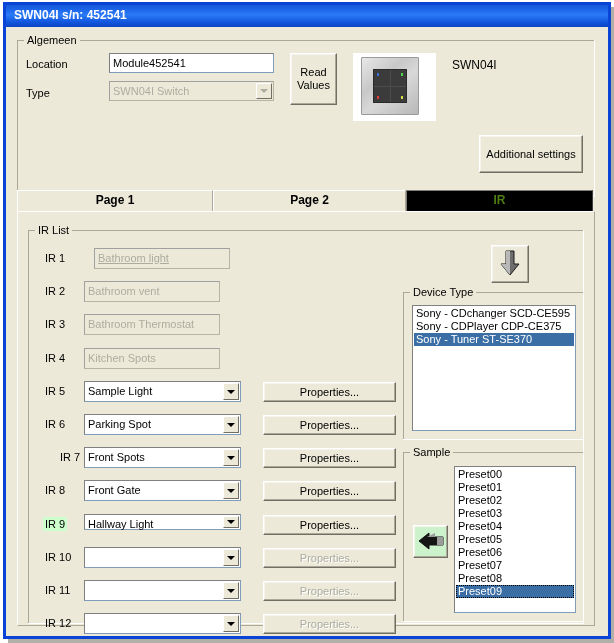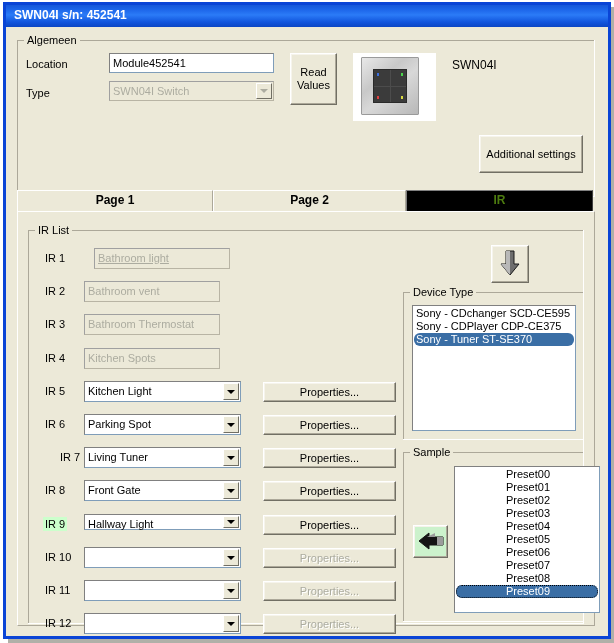--- a/index.html
+++ b/index.html
@@ -256,21 +256,20 @@
   .listitem {
     font-size: 11px;
     line-height: 13px;
     padding-left: 2px;
     white-space: nowrap;
     color: #000;
   }
   .listitem.selected {
     background: #3a6ea5;
     color: #ffffff;
-    border-radius: 6px;
   }
   .listitem.selected.focus {
     background: #3a6ea5;
     outline: 1px dotted #000000;
     outline-offset: -1px;
   }
 
   
   .device-img {
     position: absolute;
@@ -408,41 +407,41 @@
               <div class="label" style="left: 27px; top: 40px;">IR 1</div>
               <div class="textbox disabled" style="left: 76px; top: 36px; width: 136px; height: 21px; text-decoration: underline;">Bathroom light</div>
               <div class="label" style="left: 27px; top: 73px;">IR 2</div>
               <div class="textbox disabled" style="left: 66px; top: 69px; width: 136px; height: 21px;">Bathroom vent</div>
               <div class="label" style="left: 27px; top: 106px;">IR 3</div>
               <div class="textbox disabled" style="left: 66px; top: 102px; width: 136px; height: 21px;">Bathroom Thermostat</div>
               <div class="label" style="left: 27px; top: 140px;">IR 4</div>
               <div class="textbox disabled" style="left: 66px; top: 136px; width: 136px; height: 21px;">Kitchen Spots</div>
               <div class="label" style="left: 27px; top: 173px;">IR 5</div>
               <div class="combo" style="left: 66px; top: 169px; width: 157px; height: 21px;">
-                <div class="combo-text">Kitchen Light</div>
+                <div class="combo-text">Sample Light</div>
                 <div class="combo-btn">
                   <span class="arrow"></span>
                 </div>
               </div>
               <div class="btn" style="left: 245px; top: 170px; width: 133px; height: 20px;">
                 <span class="btn-label">Properties...</span>
               </div>
               <div class="label" style="left: 27px; top: 206px;">IR 6</div>
               <div class="combo" style="left: 66px; top: 202px; width: 157px; height: 21px;">
                 <div class="combo-text">Parking Spot</div>
                 <div class="combo-btn">
                   <span class="arrow"></span>
                 </div>
               </div>
               <div class="btn" style="left: 245px; top: 203px; width: 133px; height: 20px;">
                 <span class="btn-label">Properties...</span>
               </div>
               <div class="label" style="left: 27px; top: 239px; margin-left: 15px;">IR 7</div>
               <div class="combo" style="left: 66px; top: 235px; width: 157px; height: 21px;">
-                <div class="combo-text">Living Tuner</div>
+                <div class="combo-text">Front Spots</div>
                 <div class="combo-btn">
                   <span class="arrow"></span>
                 </div>
               </div>
               <div class="btn" style="left: 245px; top: 236px; width: 133px; height: 20px;">
                 <span class="btn-label">Properties...</span>
               </div>
               <div class="label" style="left: 27px; top: 272px;">IR 8</div>
               <div class="combo" style="left: 66px; top: 268px; width: 157px; height: 21px;">
                 <div class="combo-text">Front Gate</div>
@@ -511,21 +510,21 @@
           <div class="arrow-btn green" style="left:395px; top:313px; width:35px; height:33px;">
             <span class="glyph">
               <svg width="26" height="18" viewBox="0 0 26 18">
                 <polygon points="25,5 11,5 11,1 1,9 11,17 11,13 25,13" fill="#141414" stroke="#141414" stroke-width="1"></polygon>
                 <polygon points="25,5 17,5 17,1 9,5" fill="#9c9c9c"></polygon>
                 <polygon points="25,5 25,13 19,13 19,5" fill="#9c9c9c"></polygon>
               </svg>
             </span>
           </div>
 
-          <div class="listbox" style="left:436px; top:254px; width:146px; height:147px;text-align:center;">
+          <div class="listbox" style="left:436px; top:254px; width:122px; height:147px;">
             <div id="sample-items">
                 <div class="listitem">Preset00</div>
                 <div class="listitem">Preset01</div>
                 <div class="listitem">Preset02</div>
                 <div class="listitem">Preset03</div>
                 <div class="listitem">Preset04</div>
                 <div class="listitem">Preset05</div>
                 <div class="listitem">Preset06</div>
                 <div class="listitem">Preset07</div>
                 <div class="listitem">Preset08</div>

